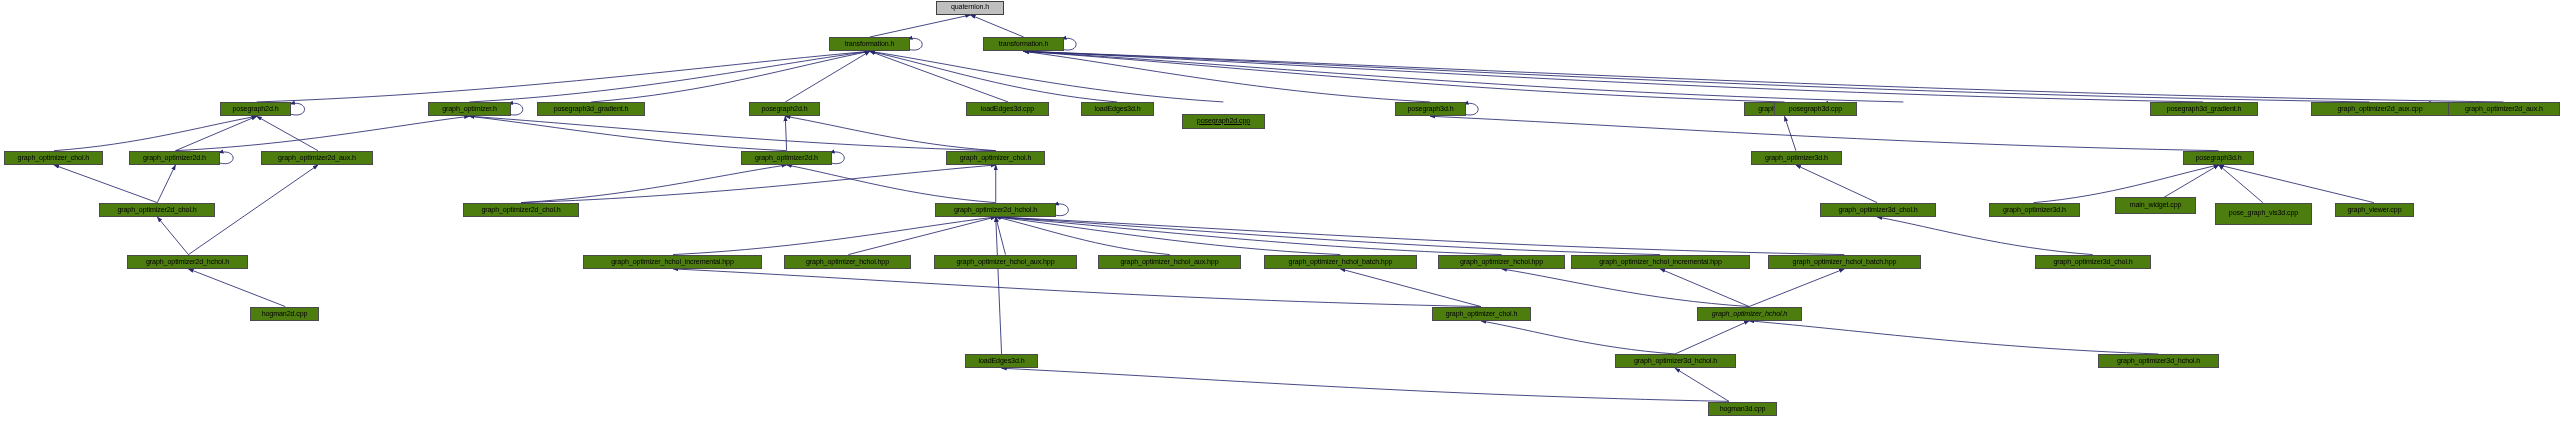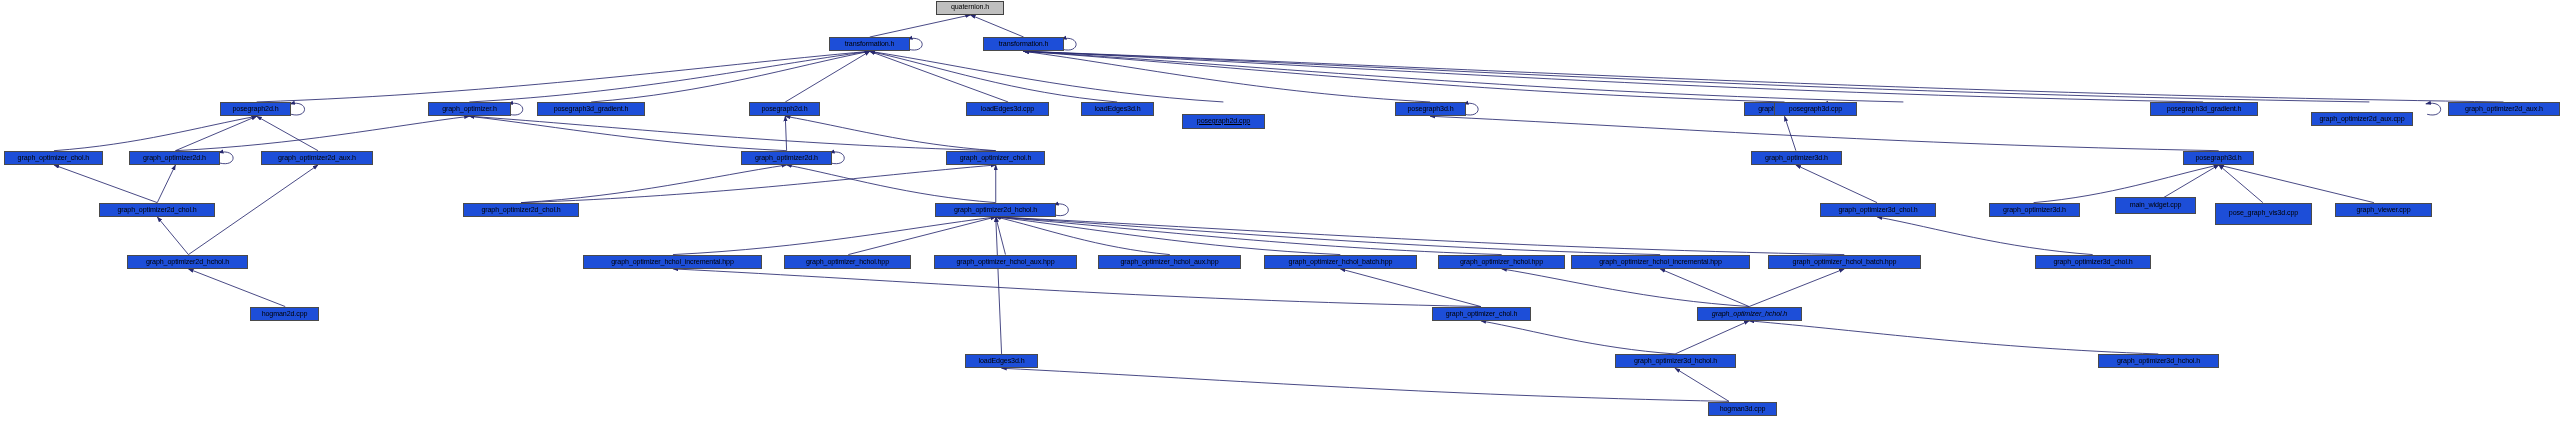--- a/index.html
+++ b/index.html
@@ -8,21 +8,21 @@
     width:2576px;height:428px;
     background:#ffffff;
     font-family:"Liberation Sans", sans-serif;
     overflow:hidden;
   }
   #edges{position:absolute;left:0;top:0;width:2576px;height:428px;pointer-events:none;}
   .node{
     position:absolute;
     box-sizing:border-box;
     border:0.6px solid #4a4a4a;
-    background:#1d4ed8;
+    background:#4d7c0f;
     color:#000000;
     display:flex;
     align-items:center;
     justify-content:center;
     white-space:nowrap;
     font-size:7.1px;
     line-height:1;
     height:14.3px;
     letter-spacing:-0.1px;
   }
@@ -147,21 +147,21 @@
     </div>
     <div class="node" style="left: 1744px; top: 102px; width: 83px; height: 14.3px;">
       <span class="node-label">graph_optimizer.h</span>
     </div>
     <div class="node" style="left: 1774px; top: 102px; width: 83px; height: 14.3px;">
       <span class="node-label">posegraph3d.cpp</span>
     </div>
     <div class="node" style="left: 2150px; top: 102px; width: 108px; height: 14.3px;">
       <span class="node-label">posegraph3d_gradient.h</span>
     </div>
-    <div class="node" style="left: 2311px; top: 112px; width: 102px; height: 14.3px;">
+    <div class="node" style="left: 2311px; top: 102px; width: 138px; height: 14.3px;">
       <span class="node-label">graph_optimizer2d_aux.cpp</span>
     </div>
     <div class="node" style="left: 2448px; top: 102px; width: 112px; height: 14.3px;">
       <span class="node-label">graph_optimizer2d_aux.h</span>
     </div>
     <div class="node" style="left: 3.9px; top: 151px; width: 99px; height: 14.3px;">
       <span class="node-label">graph_optimizer_chol.h</span>
     </div>
     <div class="node" style="left: 129px; top: 151px; width: 91px; height: 14.3px;">
       <span class="node-label">graph_optimizer2d.h</span>
@@ -195,21 +195,21 @@
     </div>
     <div class="node" style="left: 1989px; top: 203px; width: 91px; height: 14.3px;">
       <span class="node-label">graph_optimizer3d.h</span>
     </div>
     <div class="node" style="left: 2115px; top: 197px; width: 81px; height: 17px;">
       <span class="node-label">main_widget.cpp</span>
     </div>
     <div class="node" style="left: 2215px; top: 203px; width: 97px; height: 22px;">
       <span class="node-label">pose_graph_vis3d.cpp</span>
     </div>
-    <div class="node" style="left: 2335px; top: 203px; width: 97px; height: 14.3px;">
+    <div class="node" style="left: 2335px; top: 203px; width: 79px; height: 14.3px;">
       <span class="node-label">graph_viewer.cpp</span>
     </div>
     <div class="node" style="left: 127px; top: 255px; width: 121px; height: 14.3px;">
       <span class="node-label">graph_optimizer2d_hchol.h</span>
     </div>
     <div class="node" style="left: 583px; top: 255px; width: 179px; height: 14.3px;">
       <span class="node-label">graph_optimizer_hchol_incremental.hpp</span>
     </div>
     <div class="node" style="left: 784px; top: 255px; width: 127px; height: 14.3px;">
       <span class="node-label">graph_optimizer_hchol.hpp</span>

